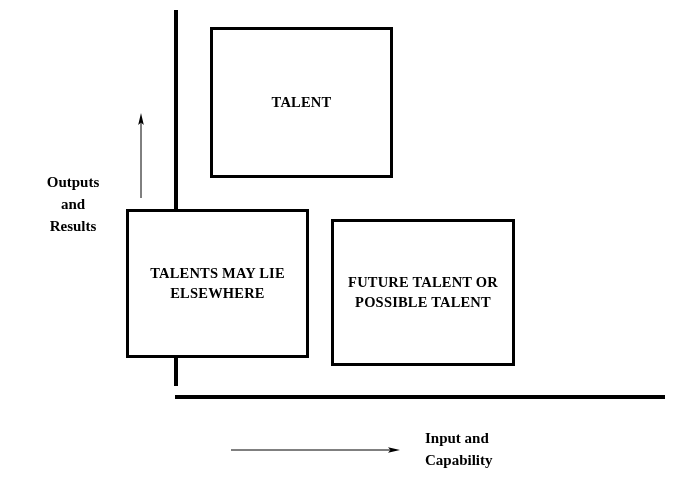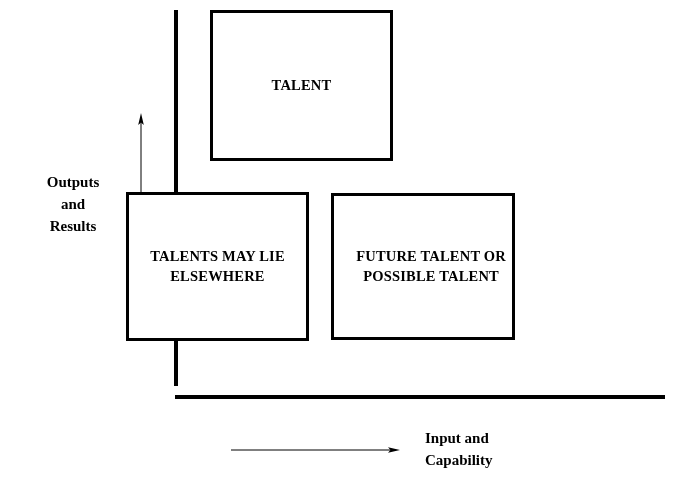--- a/index.html
+++ b/index.html
@@ -37,35 +37,36 @@
   
   .quad {
     position: absolute;
     box-sizing: border-box;
     border: 3px solid #000000;
     background: #ffffff;
     display: flex;
     align-items: center;
     justify-content: center;
     text-align: center;
+    margin-top: 17px;
   }
   .quad .quad-label {
     font-weight: bold;
     font-size: 14.5px;
     line-height: 1.35;
     letter-spacing: 0.2px;
     color: #000000;
     white-space: pre-line;
     padding: 0 6px;
   }
 
   #box-talent        { left: 210px; top: 10px;  width: 183px; height: 151px; }
   #box-top-talent    { left: 411px; top:  9px;  width: 187px; height: 151px; }
   #box-talents-may-lie { left: 126px; top: 192px; width: 183px; height: 149px; z-index: 3; }
-  #box-future-talent { left: 331px; top: 193px; width: 184px; height: 147px; z-index: 3; justify-content: flex-end; }
+  #box-future-talent { left: 331px; top: 202px; width: 184px; height: 147px; z-index: 3; }
 
   
   .axis-title {
     position: absolute;
     font-weight: bold;
     font-size: 15px;
     line-height: 1.45;
     color: #000000;
     text-align: center;
     white-space: pre-line;

